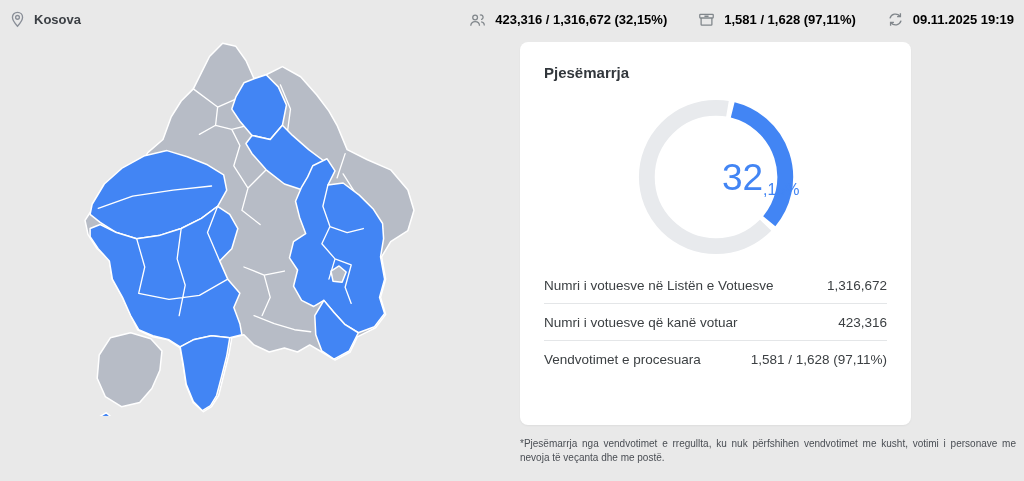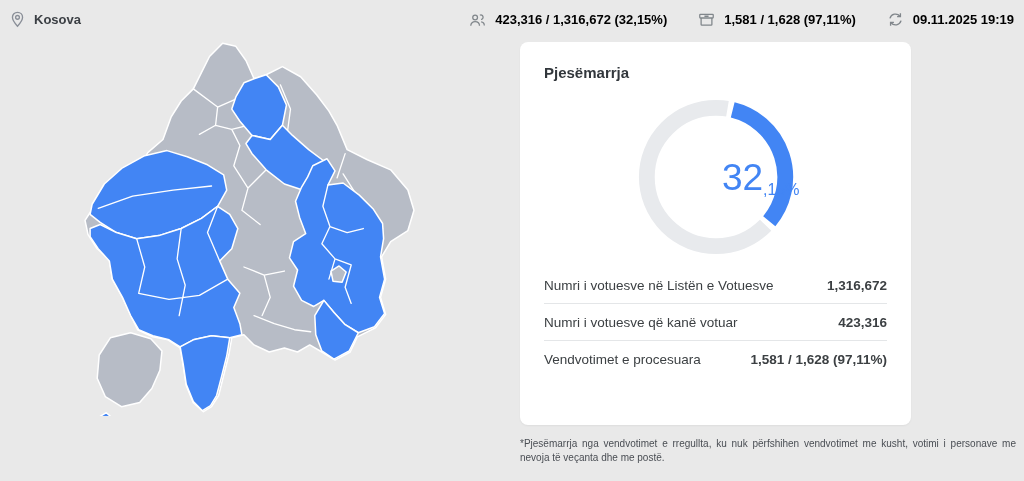--- a/index.html
+++ b/index.html
@@ -40,21 +40,21 @@
   }
   .donut-center .big { font-size:37px; line-height:1; }
   .donut-center .small { font-size:16px; line-height:1; align-self:center; margin-top:25px; }
   .table { margin-top:4px; }
   .trow {
     display:flex; justify-content:space-between; align-items:flex-start;
     padding:10.5px 0; border-bottom:1px solid #e4e6e8;
     font-size:13.5px; color:#3c4043;
   }
   .trow:last-child { border-bottom:none; }
-  .trow .val { text-align:right; white-space:nowrap;font-weight:bold; }
+  .trow .val { text-align:right; white-space:nowrap; }
   
   .footnote {
     position:absolute; left:520px; top:437px; width:496px;
     font-size:10px; color:#4a4e54;
     text-align:justify; line-height:1.35;
   }
 </style>
 </head>
 <body>
 

